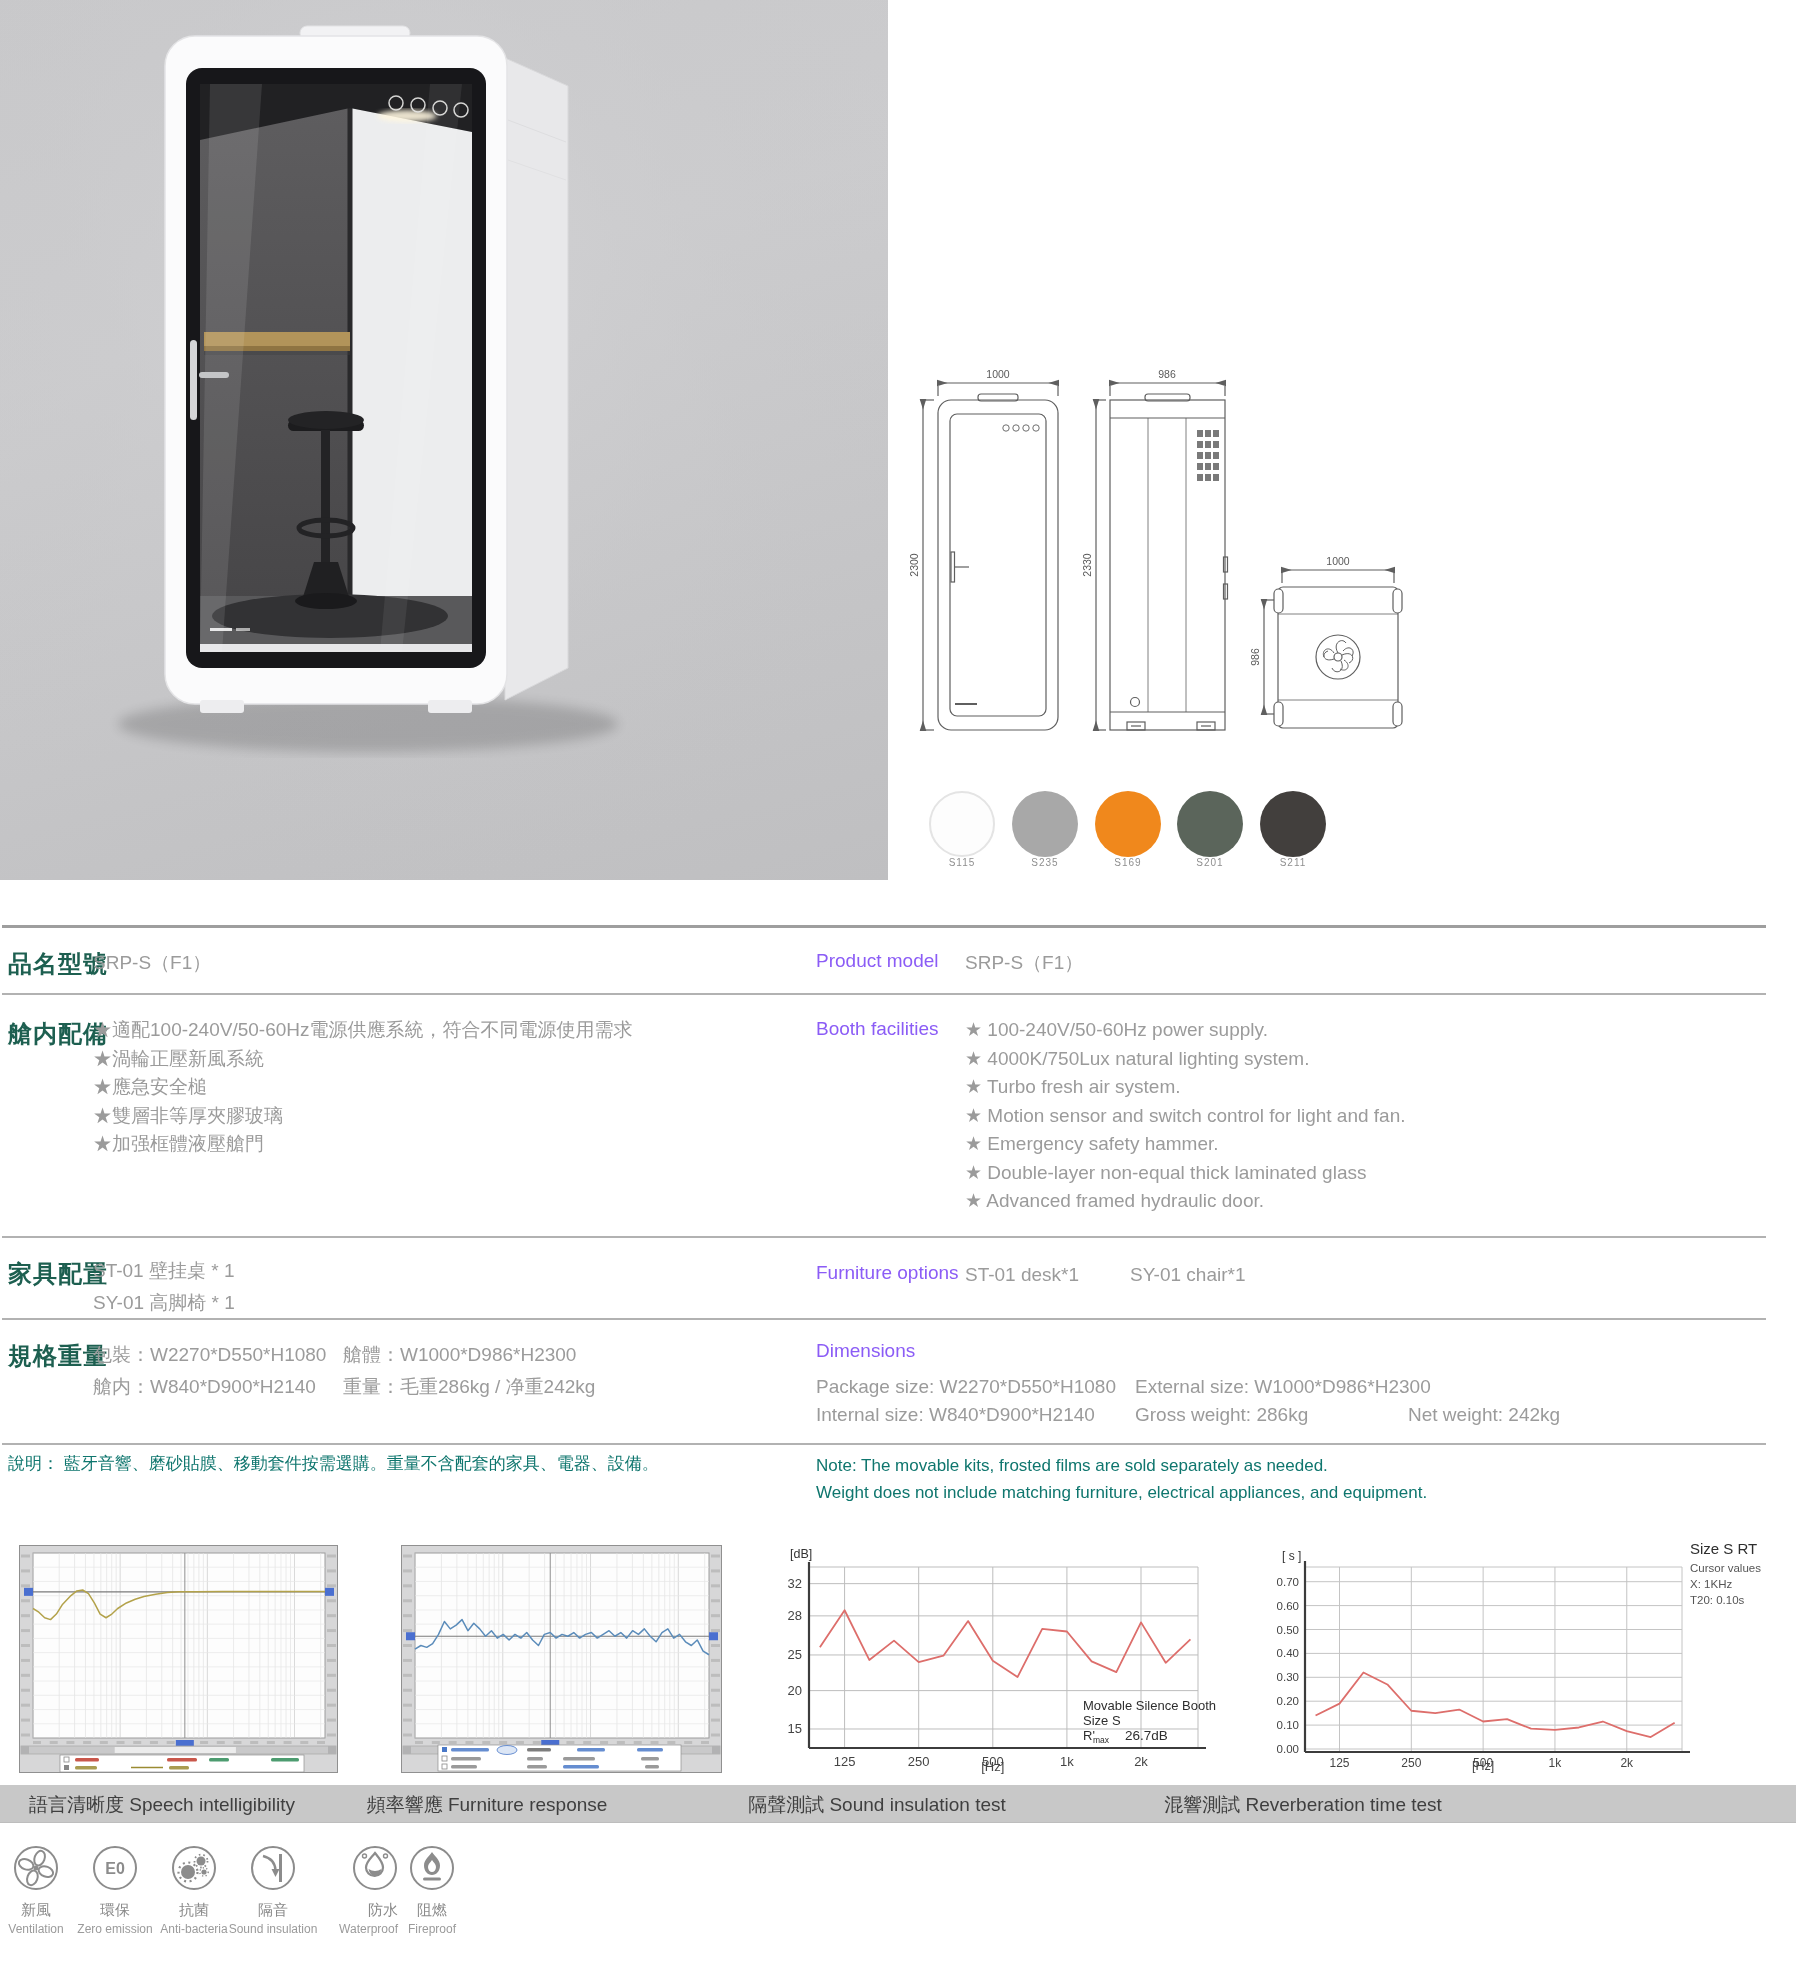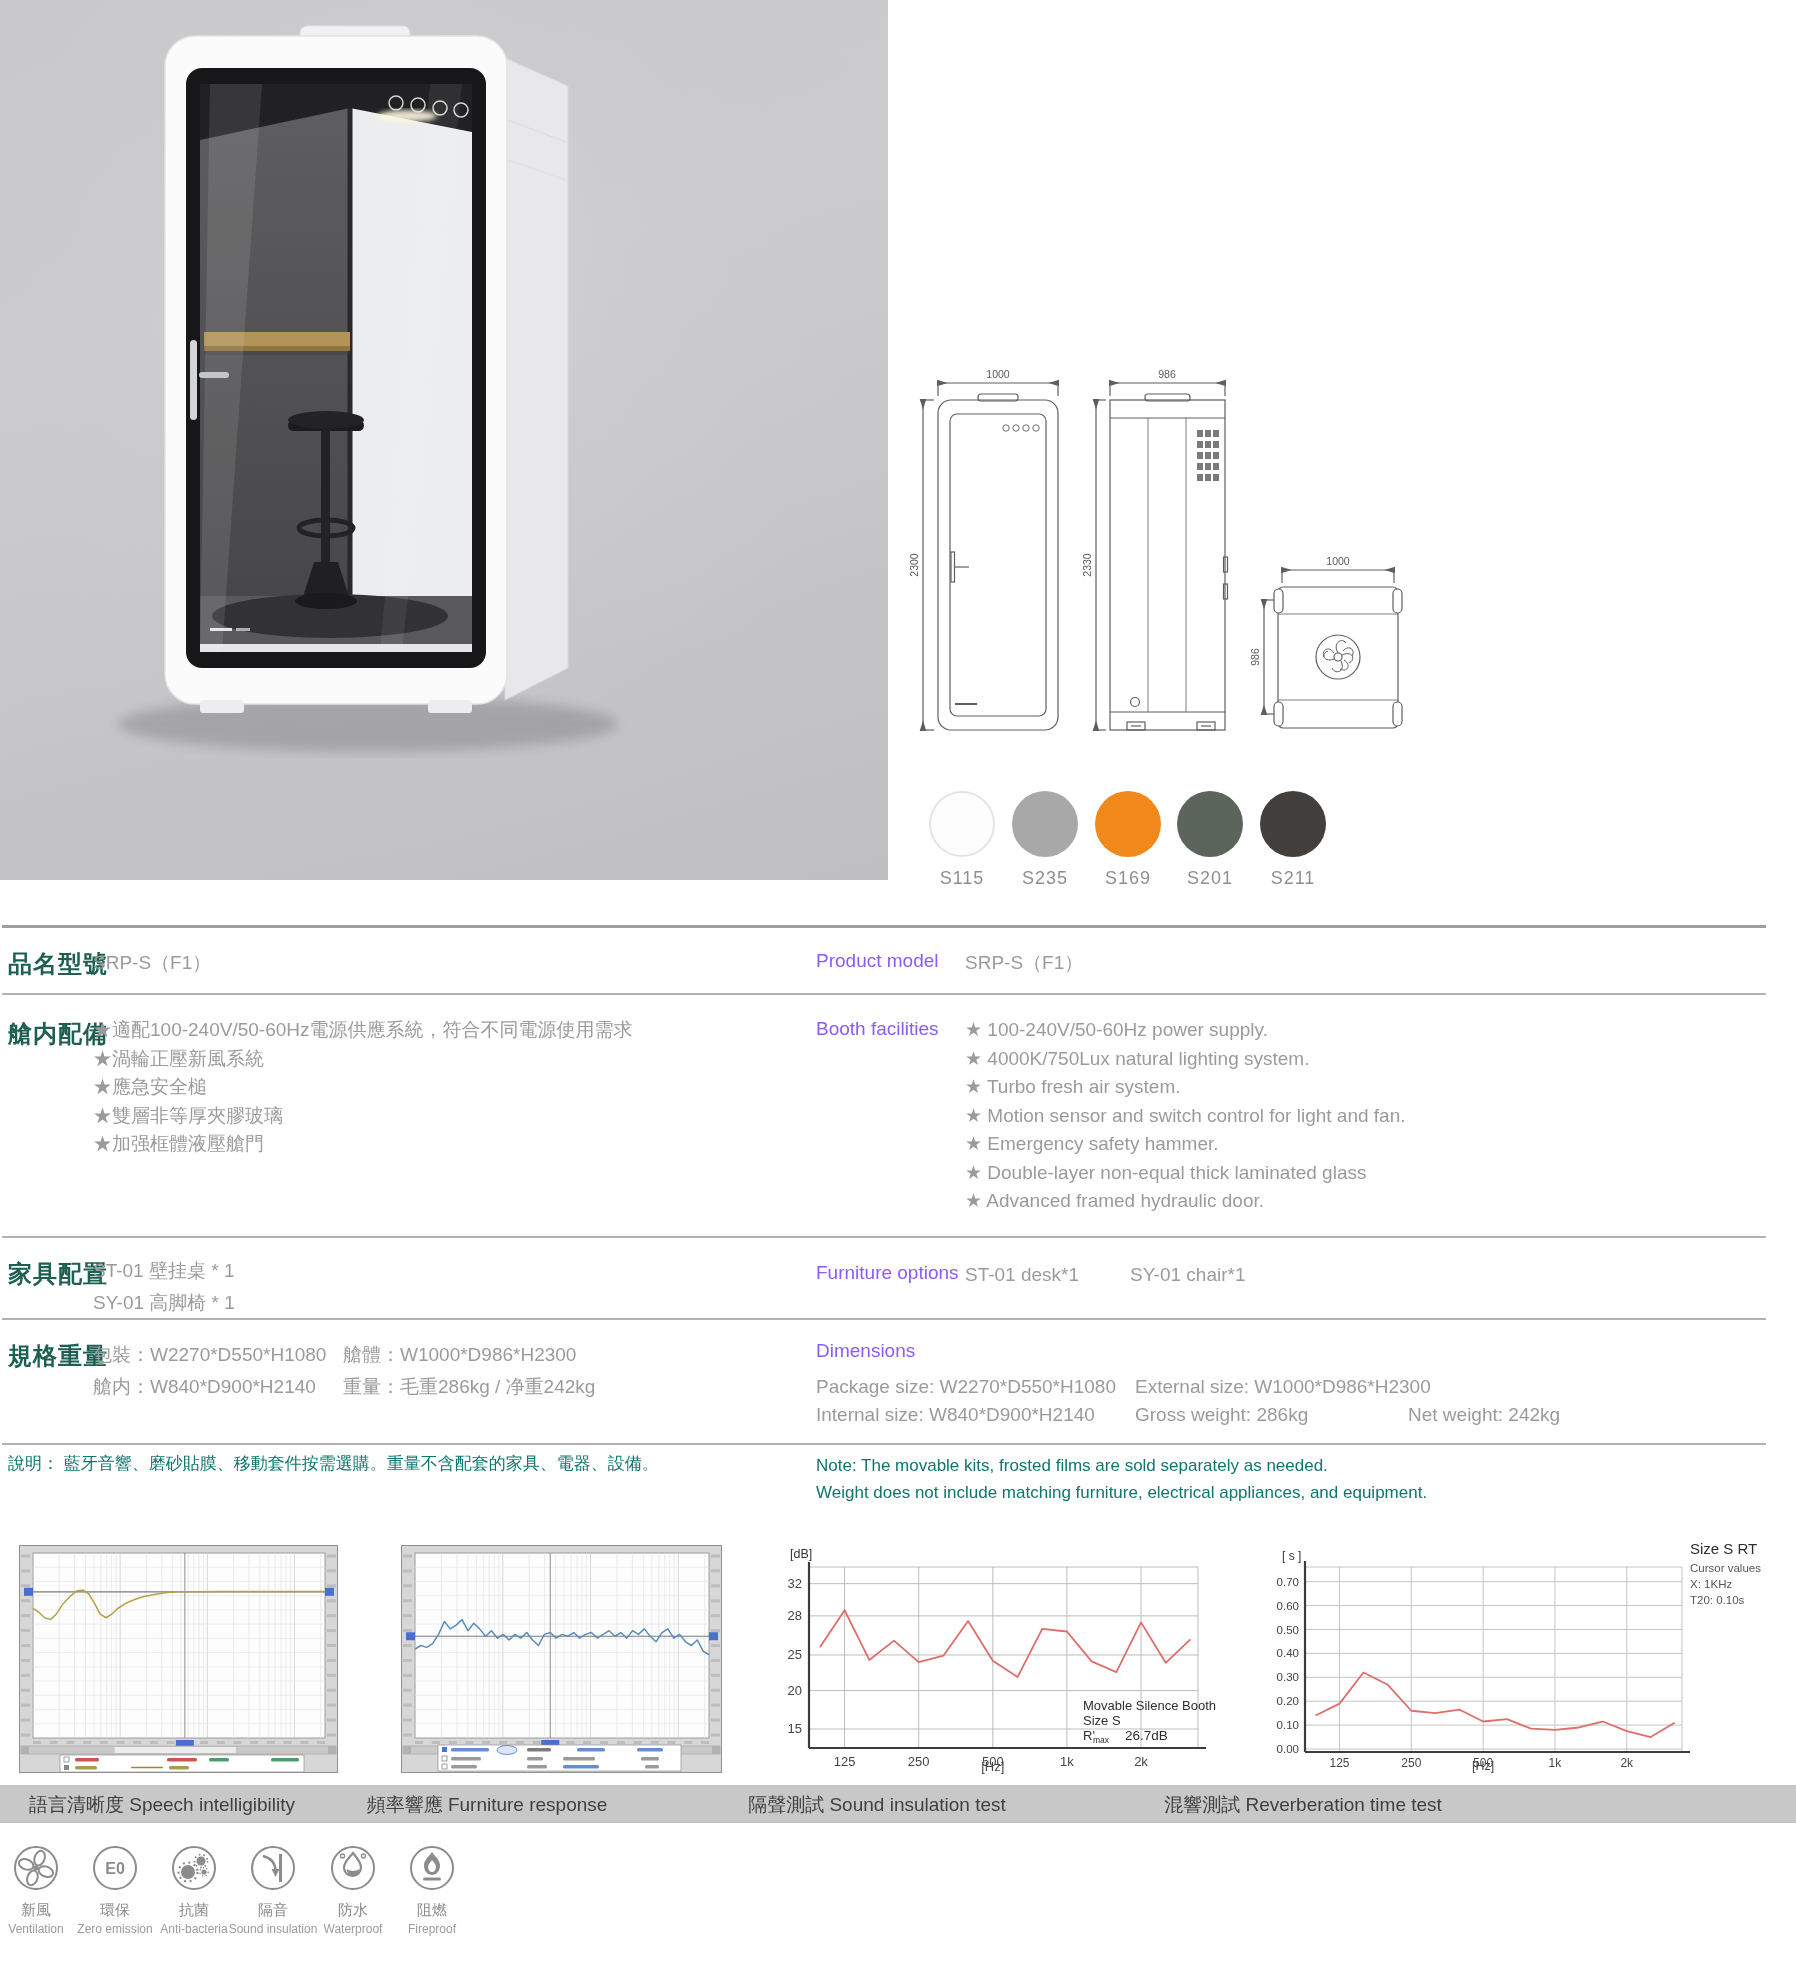--- a/index.html
+++ b/index.html
@@ -7,21 +7,21 @@
   .abs{position:absolute;}
   #photo-area{left:0;top:0;width:888px;height:880px;background:linear-gradient(165deg,#c9c9cb 0%,#cdcdcf 35%,#c4c4c6 75%,#bfbfc1 100%);}
   .rule{position:absolute;left:2px;width:1764px;background:#a9a9a9;}
   .zh-label{position:absolute;left:8px;font-size:24px;font-weight:bold;color:#1d5f50;letter-spacing:1px;}
   .en-label{position:absolute;left:816px;font-size:19px;font-weight:normal;color:#8b5cf6;}
   .val{position:absolute;font-size:19px;color:#9b9b9b;}
   .bullets{position:absolute;font-size:19px;color:#9b9b9b;line-height:28.5px;white-space:nowrap;}
   .note{position:absolute;font-size:17px;color:#0f766e;line-height:27px;white-space:nowrap;}
   .swatch{position:absolute;width:84px;text-align:center;}
   .swatch .dot{width:66px;height:66px;border-radius:50%;margin:0 auto;}
-  .swatch .code{margin-top:11px;font-size:18px;color:#8f8f8f;letter-spacing:1px;}
+  .swatch .code{font-size:10px;color:#8f8f8f;letter-spacing:1px;}
   #caption-band{left:0;top:1785px;width:1796px;height:37px;background:#c8c8c8;border-bottom:1px solid #bdbdbd;}
   .caption{position:absolute;top:7px;transform:translateX(-50%);font-size:19px;color:#3f3f3f;white-space:nowrap;}
   .feature{position:absolute;width:90px;text-align:center;}
   .feature .ring{width:46px;height:46px;margin:0 auto;}
   .feature .zh{margin-top:6px;font-size:15px;color:#8a8a8a;}
   .feature .en{margin-top:2px;font-size:12px;color:#9b9b9b;white-space:nowrap;}
   svg text{font-family:"Liberation Sans",sans-serif;}
 </style>
 </head>
 <body>
@@ -630,21 +630,21 @@
   <div class="feature" style="left:228px;">
     <svg class="ring" viewBox="0 0 46 46">
       <circle cx="23" cy="23" r="21" fill="none" stroke="#8c8c8c" stroke-width="2"></circle>
       <line x1="30.5" y1="9" x2="30.5" y2="37" stroke="#8c8c8c" stroke-width="3"></line>
       <path d="M13,11 C21,13 25,18 25.5,25" fill="none" stroke="#8c8c8c" stroke-width="2.5"></path>
       <polygon points="21.5,24 29.5,24 25.5,32" fill="#8c8c8c"></polygon>
     </svg>
     <div class="zh">隔音</div>
     <div class="en">Sound insulation</div>
   </div>
-  <div class="feature" style="left:308px;">
+  <div class="feature" style="left:308px;text-align:right;">
     <svg class="ring" viewBox="0 0 46 46">
       <circle cx="23" cy="23" r="21" fill="none" stroke="#8c8c8c" stroke-width="2"></circle>
       <path d="M23,8 C27,13 31,17 31,22.5 A8.5,8.5 0 1 1 14,22.5 C14,17 19,13 23,8 Z" fill="none" stroke="#8c8c8c" stroke-width="2.2"></path>
       <path d="M16.5,24 Q23,28 29.5,24 Q28,31 23,31.5 Q18,31 16.5,24 Z" fill="#8c8c8c"></path>
       <circle cx="12.5" cy="11" r="2" fill="none" stroke="#8c8c8c" stroke-width="1.4"></circle>
       <circle cx="33.5" cy="11" r="2" fill="none" stroke="#8c8c8c" stroke-width="1.4"></circle>
     </svg>
     <div class="zh">防水</div>
     <div class="en">Waterproof</div>
   </div>

